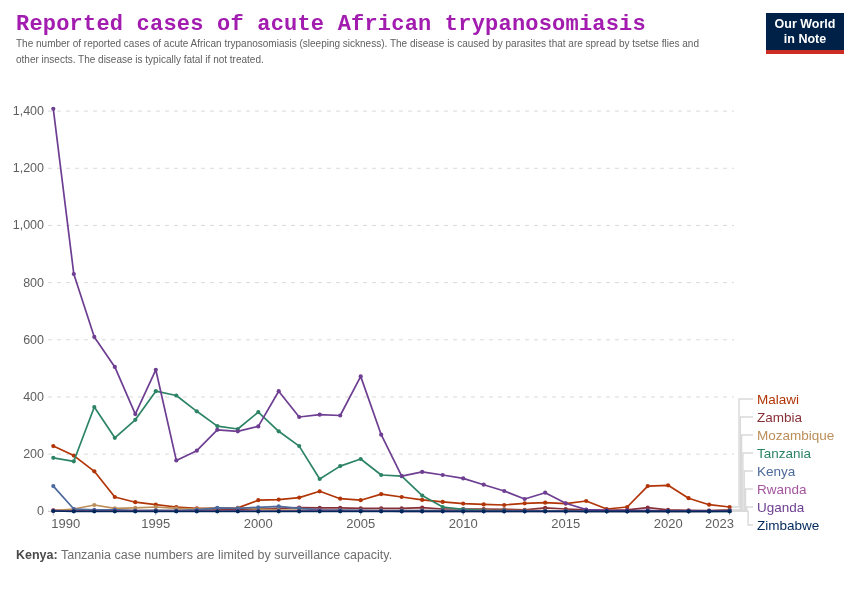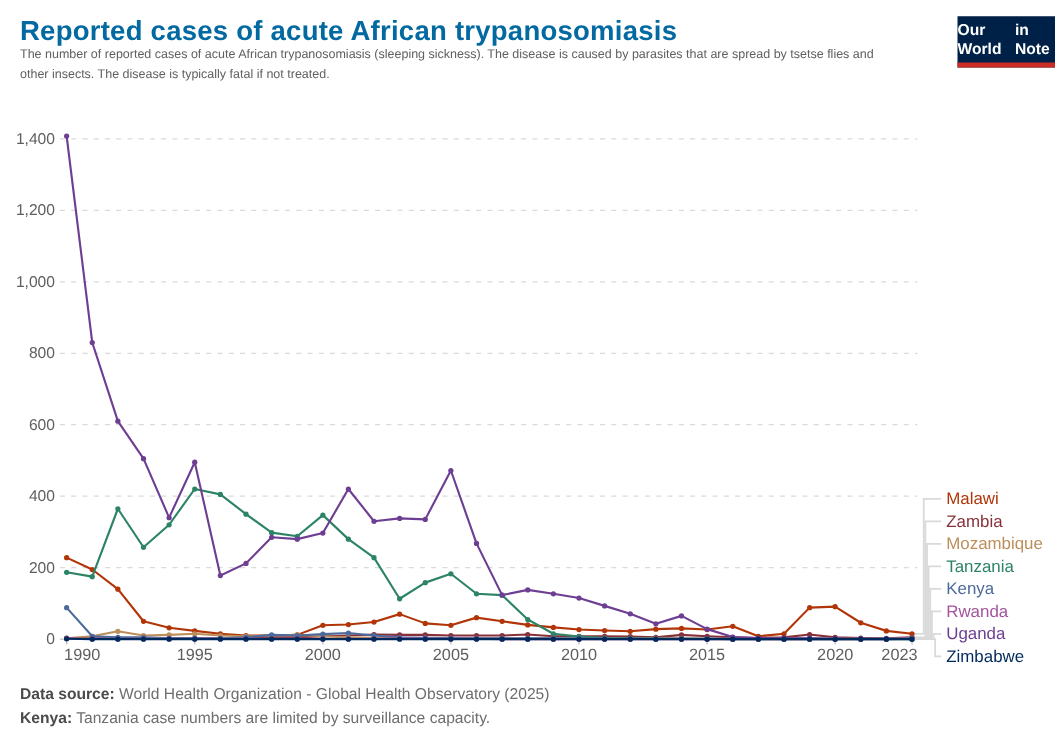--- a/index.html
+++ b/index.html
@@ -1,25 +1,25 @@
 <!DOCTYPE html>
 <html><head>
 <meta charset="utf-8">
 <style>
   html,body{margin:0;padding:0;background:#fff;}
   .page{position:relative;width:850px;height:600px;background:#fff;overflow:hidden;
         font-family:"Liberation Sans",sans-serif;}
   .title{position:absolute;left:16px;top:12px;margin:0;
-         font-family:Liberation Sans, sans-serif;font-weight:700;font-size:22px;
-         color:#0369a1;letter-spacing:.2px;}
+         font-family:Liberation Mono, monospace;font-weight:700;font-size:22px;
+         color:#a21caf;letter-spacing:.2px;}
   .subtitle{position:absolute;left:16px;top:36px;margin:0;max-width:690px;
             font-size:10px;line-height:1.55;color:#606060;}
   .logo{position:absolute;right:6px;top:13px;width:78px;height:37px;
         background:#002147;border-bottom:4px solid #cb2d25;
-        display:flex;flex-direction:row;align-items:center;justify-content:center;}
+        display:flex;flex-direction:column;align-items:center;justify-content:center;}
   .logo span{color:#fff;font-size:12.5px;font-weight:700;line-height:15px;}
   .chart-wrap{position:absolute;left:0;top:0;width:850px;height:600px;}
   svg text{font-family:"Liberation Sans",sans-serif;}
   .footer{position:absolute;left:16px;right:16px;top:546px;font-size:12.5px;color:#6e6e6e;}
   .frow{display:flex;justify-content:space-between;line-height:19px;}
   .flabel{font-weight:700;color:#4a4a4a;}
   .flink{color:#6e6e6e;text-decoration:none;}
 </style>
 </head>
 <body>
@@ -363,20 +363,19 @@
 
   <div class="logo">
     <span>Our World</span>
     <span>in Note</span>
   </div>
 
   <p class="subtitle">The number of reported cases of acute African trypanosomiasis (sleeping sickness). The disease is caused by parasites that are spread by tsetse flies and other insects. The disease is typically fatal if not treated.</p>
 
   <div class="footer">
     <div class="frow">
-      <span><span class="flabel">Data source:</span><span> World Health Organization - Global Health Observatory (2025)</span></span>
     </div>
     <div class="frow">
       <span><span class="flabel">Kenya:</span><span> Tanzania case numbers are limited by surveillance capacity.</span></span>
     </div>
   </div>
 
 </div>
 
 </body></html>

